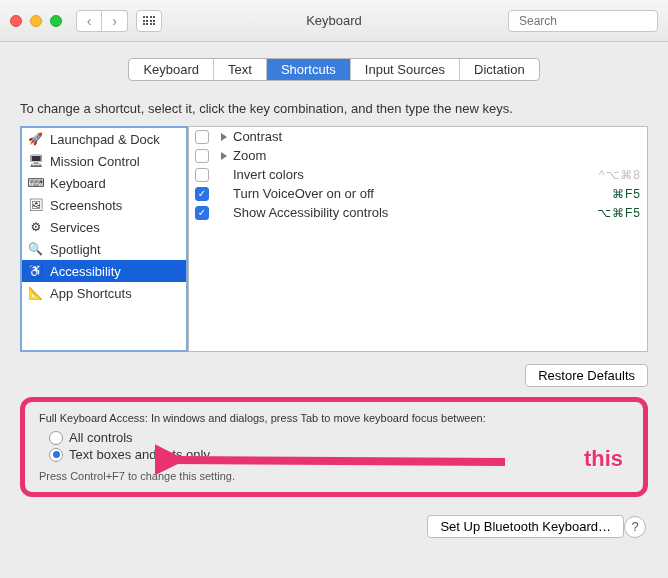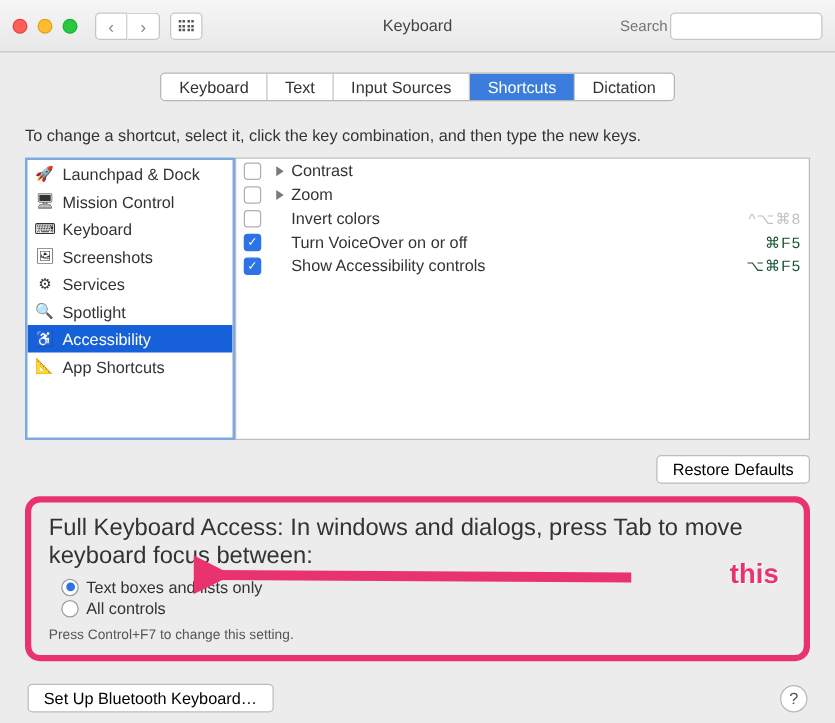--- a/index.html
+++ b/index.html
@@ -36,22 +36,22 @@
   .navbtn:last-child { border-left:none; border-radius:0 4px 4px 0; }
   .gridbtn {
     width: 26px; height:22px; background:#fff; border:1px solid #c6c6c6;
     border-radius:4px; margin-left:8px; display:flex; align-items:center; justify-content:center;
   }
   .grid-icon { display:grid; grid-template-columns:repeat(4,2px); grid-template-rows:repeat(3,2px); gap:1.5px; }
   .grid-icon span { background:#555; width:2px; height:2px; }
   .title { position:absolute; left:0; right:0; text-align:center; font-size:13px; color:#444; pointer-events:none; }
   .searchwrap { margin-left:auto; }
   .searchbox {
-    width: 122px; height:22px; background:#fff; border:1px solid #c6c6c6;
-    border-radius:4px; display:flex; align-items:center; padding:0 6px; gap:4px;justify-content:flex-end;
+    width: 150px; height:22px; background:#fff; border:1px solid #c6c6c6;
+    border-radius:4px; display:flex; align-items:center; padding:0 6px; gap:4px;
   }
   .searchbox input { border:none; outline:none; font-size:12px; flex:1; background:transparent; }
   .content { padding: 16px 20px 8px 20px; }
   .tabs { display:flex; justify-content:center; margin-bottom:20px; }
   .segmented { display:flex; border:1px solid #b6b6b6; border-radius:4px; overflow:hidden; background:#fff; }
   .seg { padding:3px 14px; font-size:13px; border-right:1px solid #c6c6c6; cursor:pointer; }
   .seg:last-child { border-right:none; }
   .seg.active { background:#3b7ddd; color:#fff; }
   .instruction { font-size:13px; margin-bottom:10px; color:#333; }
   .panels { display:flex; gap:0; height:226px; }
@@ -69,28 +69,28 @@
   .row .cb.checked { background:#2b73e6; border-color:#2b73e6; color:#fff; font-size:10px; }
   .row .tri { width:0;height:0;border-top:4px solid transparent;border-bottom:4px solid transparent;border-left:6px solid #7a7a7a; margin-right:6px; }
   .row .label { flex:1; }
   .row .shortcut { font-family: -apple-system, Arial; color:#14532d; font-size:12px; letter-spacing:1px; }
   .row .shortcut.dim { color:#c0c0c0; }
   .restore-row { display:flex; justify-content:flex-end; margin-top:12px; }
   .btn { background:#fff; border:1px solid #bcbcbc; border-radius:4px; padding:3px 12px; font-size:13px; cursor:pointer; }
   .highlight-box {
     border:5px solid #e8336e; border-radius:12px; padding:10px 14px 10px 14px; margin-top:10px; position:relative;
   }
-  .fka-text { font-size:19px; margin-bottom:6px; }
+  .fka-text { font-size:11px; margin-bottom:6px; }
   .radio-row { display:flex; align-items:center; gap:6px; margin:2px 0 2px 10px; font-size:13px; }
   .radio { width:14px; height:14px; border-radius:50%; border:1px solid #9c9c9c; display:inline-flex; align-items:center; justify-content:center; background:#fff; }
   .radio.checked::after { content:""; width:7px; height:7px; border-radius:50%; background:#2b73e6; }
   .fka-hint { font-size:11px; color:#555; margin-top:8px; }
   .arrow { position:absolute; }
   .this-label { position:absolute; right:20px; top:44px; font-weight:700; font-size:22px; color:#e8336e; text-shadow:1px 1px 0 #fff; }
-  .footer { display:flex; justify-content:space-between; align-items:center; gap:24px; padding:10px 22px; }
+  .footer { display:flex; justify-content:flex-end; align-items:center; gap:0; padding:10px 22px; }
   .helpbtn { width:22px;height:22px;border-radius:50%;border:1px solid #b8b8b8;background:#fff;display:flex;align-items:center;justify-content:center;font-size:13px;color:#555;cursor:pointer; }
   svg.mag { width:12px;height:12px; }
 </style>
 </head>
 <body>
 
 <div class="titlebar">
   <div class="traffic">
     <div class="dot red"></div>
     <div class="dot yellow"></div>
@@ -130,22 +130,22 @@
       <input type="text" placeholder="Search" style="">
     </div>
   </div>
 </div>
 
 <div class="content">
   <div class="tabs">
     <div class="segmented">
       <div class="seg">Keyboard</div>
       <div class="seg">Text</div>
+      <div class="seg active">Shortcuts</div>
       <div class="seg">Input Sources</div>
-      <div class="seg active">Shortcuts</div>
       <div class="seg">Dictation</div>
     </div>
   </div>
 
   <div class="instruction">To change a shortcut, select it, click the key combination, and then type the new keys.</div>
 
   <div class="panels">
     <div class="sidebar">
       <div class="side-item">
         <span class="side-icon">🚀</span>
@@ -213,26 +213,26 @@
     </div>
   </div>
 
   <div class="restore-row">
     <button class="btn">Restore Defaults</button>
   </div>
 
   <div class="highlight-box">
     <div class="fka-text">Full Keyboard Access: In windows and dialogs, press Tab to move keyboard focus between:</div>
     <div class="radio-row">
+      <span class="radio"></span>
+      <span>All controls</span>
+    </div>
+    <div class="radio-row">
       <span class="radio checked"></span>
       <span>Text boxes and lists only</span>
-    </div>
-    <div class="radio-row">
-      <span class="radio"></span>
-      <span>All controls</span>
     </div>
     <div class="fka-hint">Press Control+F7 to change this setting.</div>
 
     <svg class="arrow" style="left:130px;top:40px" width="360" height="40" viewBox="0 0 360 40">
       <defs>
         <marker id="ah" markerWidth="12" markerHeight="12" refX="2" refY="5" orient="auto">
           <path d="M10,0 L0,5 L10,10 Z" fill="#e8336e"></path>
         </marker>
       </defs>
       <line x1="350" y1="20" x2="15" y2="18" stroke="#e8336e" stroke-width="8" marker-end="url(#ah)"></line>

